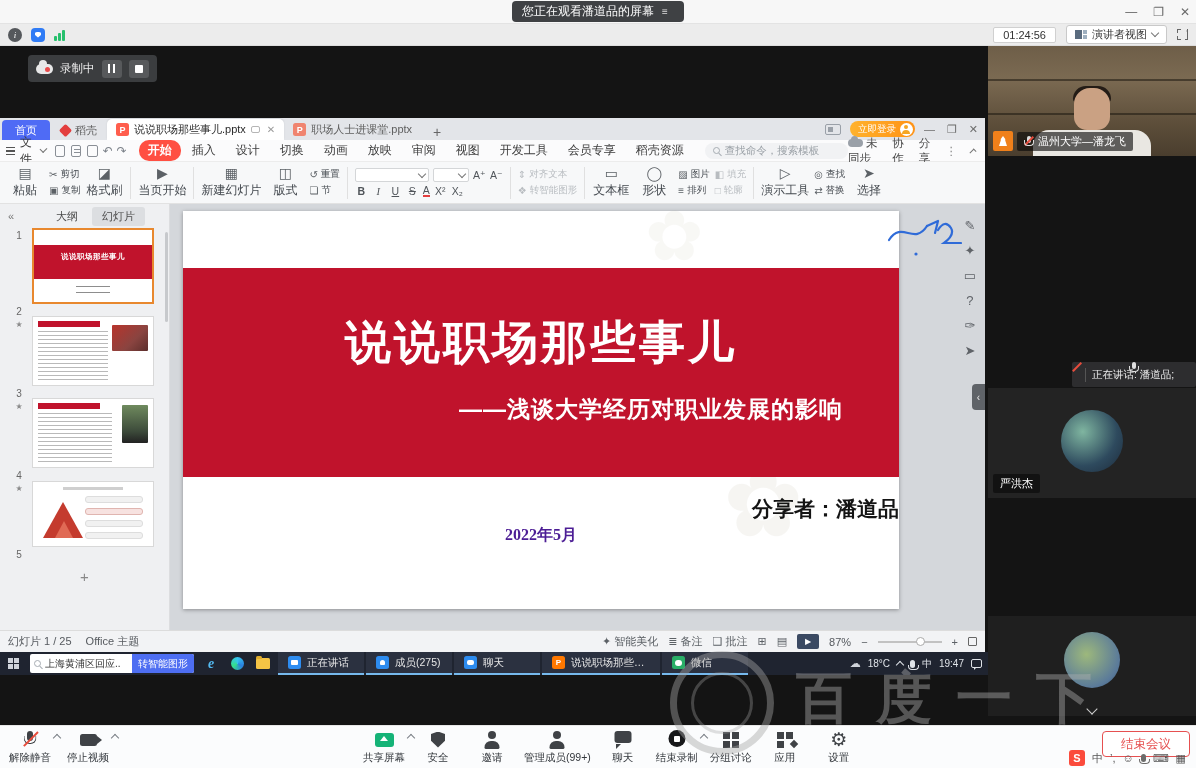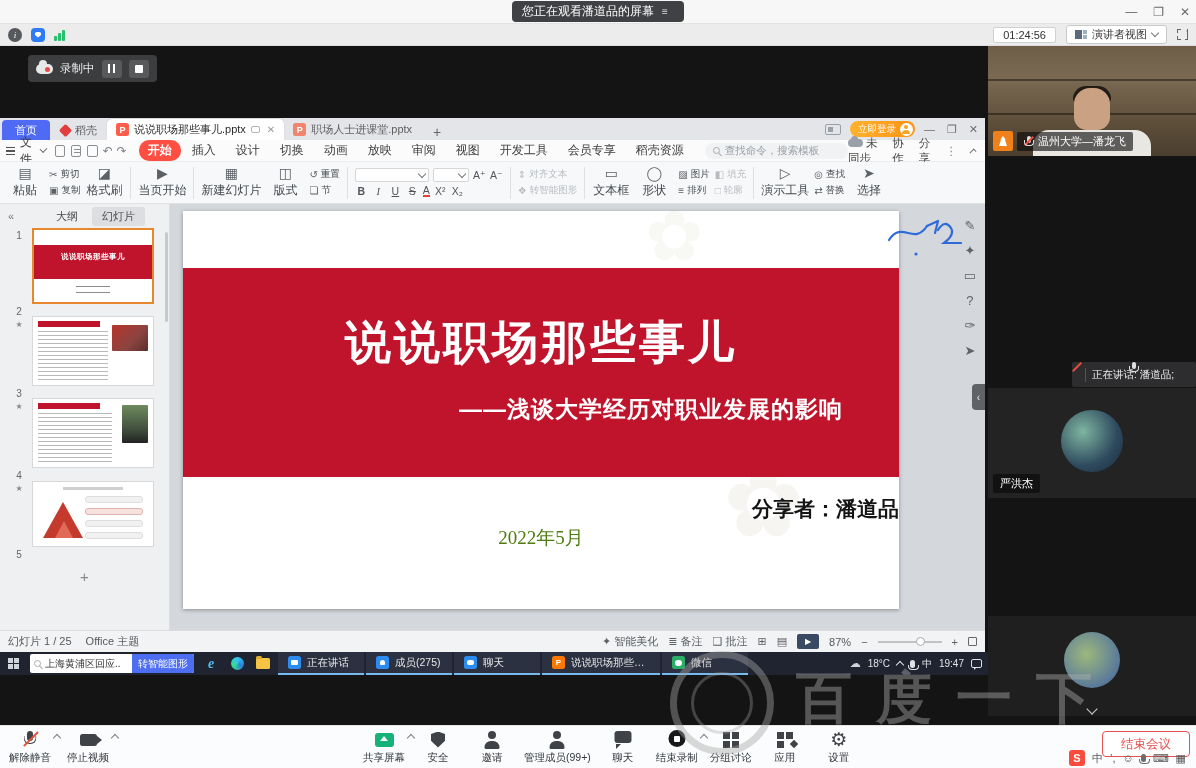--- a/index.html
+++ b/index.html
@@ -126,21 +126,21 @@
   .t5-dash{margin:6px auto 0;width:34px;height:2px;background:#9a9a9a}
   .add-slide{text-align:center;color:#888;font-size:15px;margin-top:8px}
   .pscroll{position:absolute;right:1px;top:28px;width:3px;height:90px;background:#c7c9cc;border-radius:2px}
 
   .canvas{flex:1;background:#d4d7db;position:relative}
   .slide{position:absolute;left:13px;top:7px;width:716px;height:398px;background:#fff;box-shadow:0 1px 4px rgba(0,0,0,.35)}
   .banner{position:absolute;left:0;right:0;top:57px;height:209px;background:#c0132c;color:#fff}
   .s-title{text-align:center;font-size:46px;font-weight:bold;letter-spacing:3px;margin-top:44px}
   .s-sub{text-align:right;font-size:23px;font-weight:bold;padding-right:56px;margin-top:20px;letter-spacing:1px}
   .s-pres{position:absolute;left:0;right:0;top:284px;text-align:right;font-family:"Liberation Serif","DejaVu Serif",serif;font-size:21px;color:#141414;font-weight:bold}
-  .s-date{position:absolute;left:0;right:0;top:314px;text-align:center;font-family:"Liberation Serif","DejaVu Serif",serif;font-size:19px;color:#4d7c0f;font-weight:normal}
+  .s-date{position:absolute;left:0;right:0;top:314px;text-align:center;font-family:"Liberation Serif","DejaVu Serif",serif;font-size:16px;color:#4c1d95;font-weight:bold}
   .flower{position:absolute;color:#8a7f5a;pointer-events:none}
   .ink{position:absolute;left:716px;top:6px;z-index:3}
   .mini-tools{position:absolute;right:9px;top:14px;display:flex;flex-direction:column;gap:10px;align-items:center;color:#5f6368;font-size:13px}
   .expand-tab{position:absolute;right:0;top:180px;width:13px;height:26px;background:#5f6368;border-radius:4px 0 0 4px;color:#eee;font-size:10px;display:flex;align-items:center;justify-content:center}
 
   .statusbar{position:absolute;left:0;right:0;bottom:0;height:22px;background:#f2f3f5;border-top:1px solid #dcdcdc;display:flex;align-items:center;font-size:11px;color:#55595e;padding:0 8px;gap:14px}
   .sb-right{margin-left:auto;display:flex;align-items:center;gap:10px}
   .sb-ic{font-size:11px;color:#5c6166}
   .play-btn{width:22px;height:15px;background:#3b4a63;border-radius:2px;color:#fff;font-size:8px;display:flex;align-items:center;justify-content:center}
   .zoom-track{width:64px;height:2px;background:#c2c2c2;position:relative}

